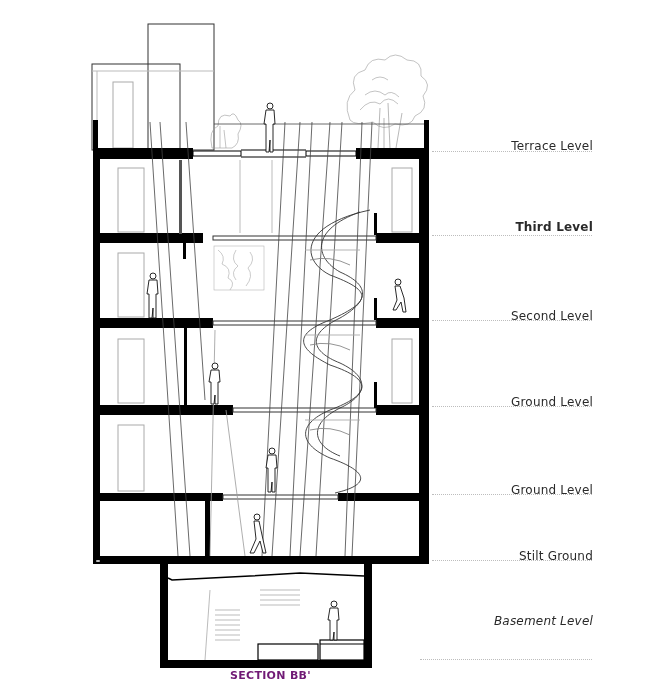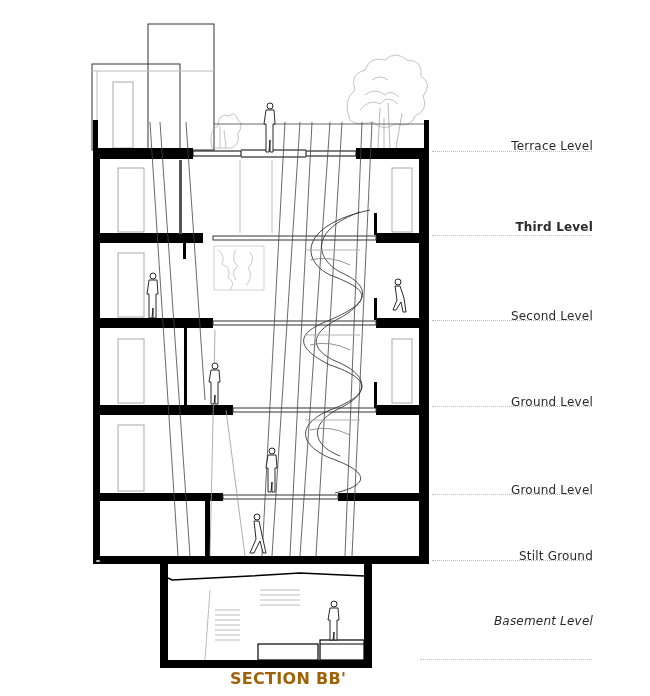--- a/index.html
+++ b/index.html
@@ -5,22 +5,22 @@
     html, body { margin: 0; padding: 0; background: #ffffff; }
     body { width: 650px; height: 696px; position: relative; overflow: hidden; font-family: "DejaVu Sans", sans-serif; }
     #drawing { position: absolute; left: 0; top: 0; width: 650px; height: 696px; }
     .level-label {
       position: absolute; font-size: 12px; color: #2a2a2a; letter-spacing: 0.2px;
       font-family: "DejaVu Sans", sans-serif; white-space: nowrap; text-align: right;
       right: 57px;
     }
     .leader { position: absolute; height: 0; border-top: 1px dotted #bdbdbd; }
     .section-title {
-      position: absolute; left: 230px; top: 669px; font-weight: bold; font-size: 16px;
-      color: #a16207; font-family: "DejaVu Sans", sans-serif; letter-spacing: 0.3px;
+      position: absolute; left: 230px; top: 669px; font-weight: bold; font-size: 11px;
+      color: #701a75; font-family: "DejaVu Sans", sans-serif; letter-spacing: 0.3px;
     }
   </style>
 </head>
 <body>
 
 <svg id="drawing" viewBox="0 0 650 696" xmlns="http://www.w3.org/2000/svg">
 
   <g fill="none" stroke="#333" stroke-width="1">
     <rect x="148" y="24" width="66" height="126"></rect>
     <rect x="92" y="64" width="88" height="86"></rect>

